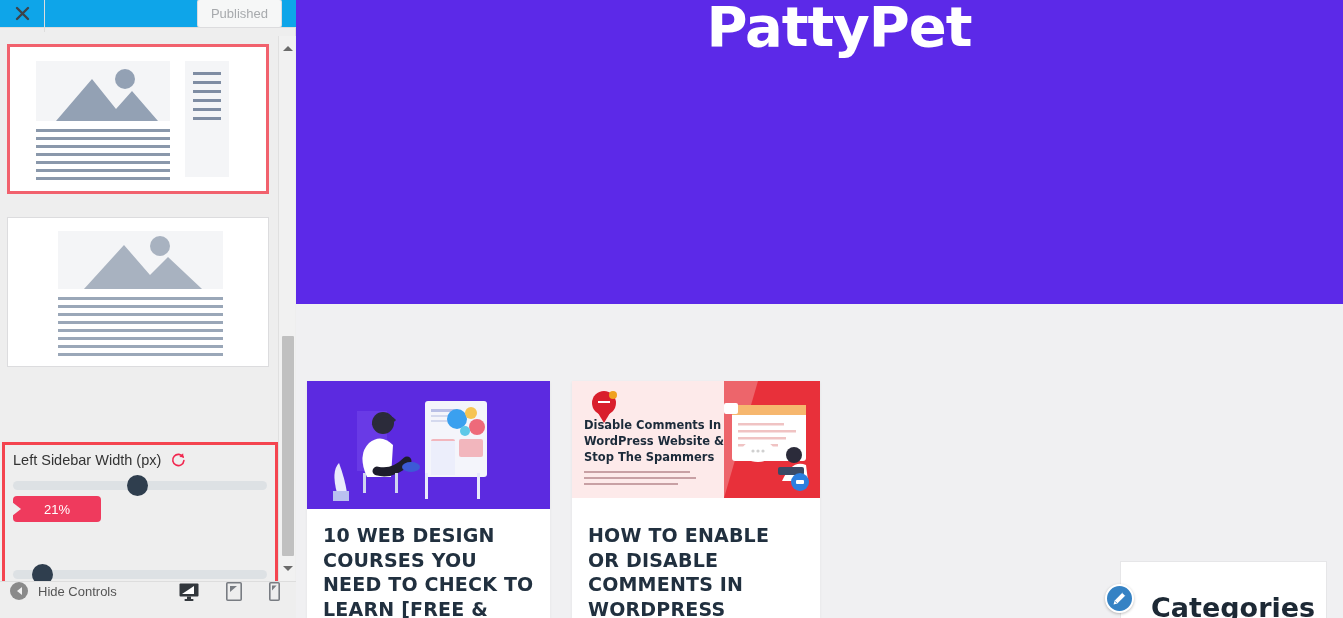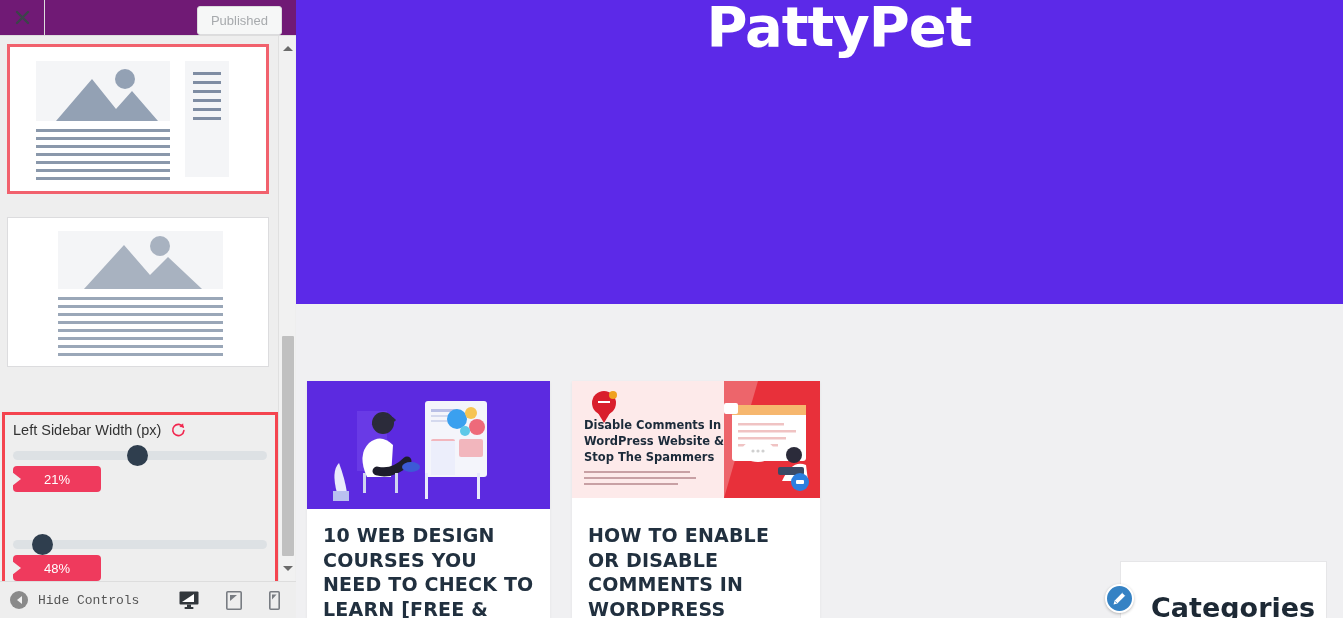--- a/index.html
+++ b/index.html
@@ -13,24 +13,24 @@
 
   
   .customizer {
     position: absolute; left: 0; top: 0;
     width: 296px; height: 618px;
     background: #eeeeee;
     border-right: 1px solid #ddd;
   }
   .cz-header {
     position: absolute; left: 0; top: 0;
-    width: 296px; height: 36px;
-    background: #701a75;
+    width: 296px; height: 28px;
+    background: #0ea5e9;
     border-bottom: 1px solid #ddd;
-    display: flex; align-items: flex-end;
+    display: flex; align-items: center;
   }
   .cz-close {
     width: 45px; height: 36px;
     display: flex; align-items: center; justify-content: center;
     border-right: 1px solid #ddd;
     cursor: pointer;
   }
   .cz-close svg { display: block; }
   .cz-header-spacer { flex: 1; }
   .published-btn {
@@ -110,21 +110,21 @@
     background: #8a98ab;
   }
   .th-sideline {
     position: absolute;
     height: 3px;
     background: #7f8da3;
   }
 
   
   .control-group {
-    position: absolute; left: 2px; top: 376px;
+    position: absolute; left: 2px; top: 406px;
     width: 276px; height: 173px;
     border: 3px solid #f4444f;
     background: #eeeeee;
     text-decoration: underline;
   }
   .ctrl-label {
     position: absolute;
     font-size: 14.5px;
     color: #333;
     white-space: nowrap;
@@ -166,21 +166,21 @@
     border-bottom: 7px solid transparent;
     border-left: 9px solid #eeeeee;
   }
 
   
   .cz-footer {
     position: absolute; left: 0; bottom: 0;
     width: 296px; height: 37px;
     background: #eeeeee;
     border-top: 1px solid #ddd;
-    display: flex; align-items: center; font-family: Liberation Mono, monospace;
+    display: flex; align-items: flex-start;
   }
   .hide-controls {
     display: flex; align-items: center;
     margin-left: 10px;
     cursor: pointer;
   }
   .collapse-circle {
     width: 18px; height: 18px;
     border-radius: 50%;
     background: #8a8a8a;

